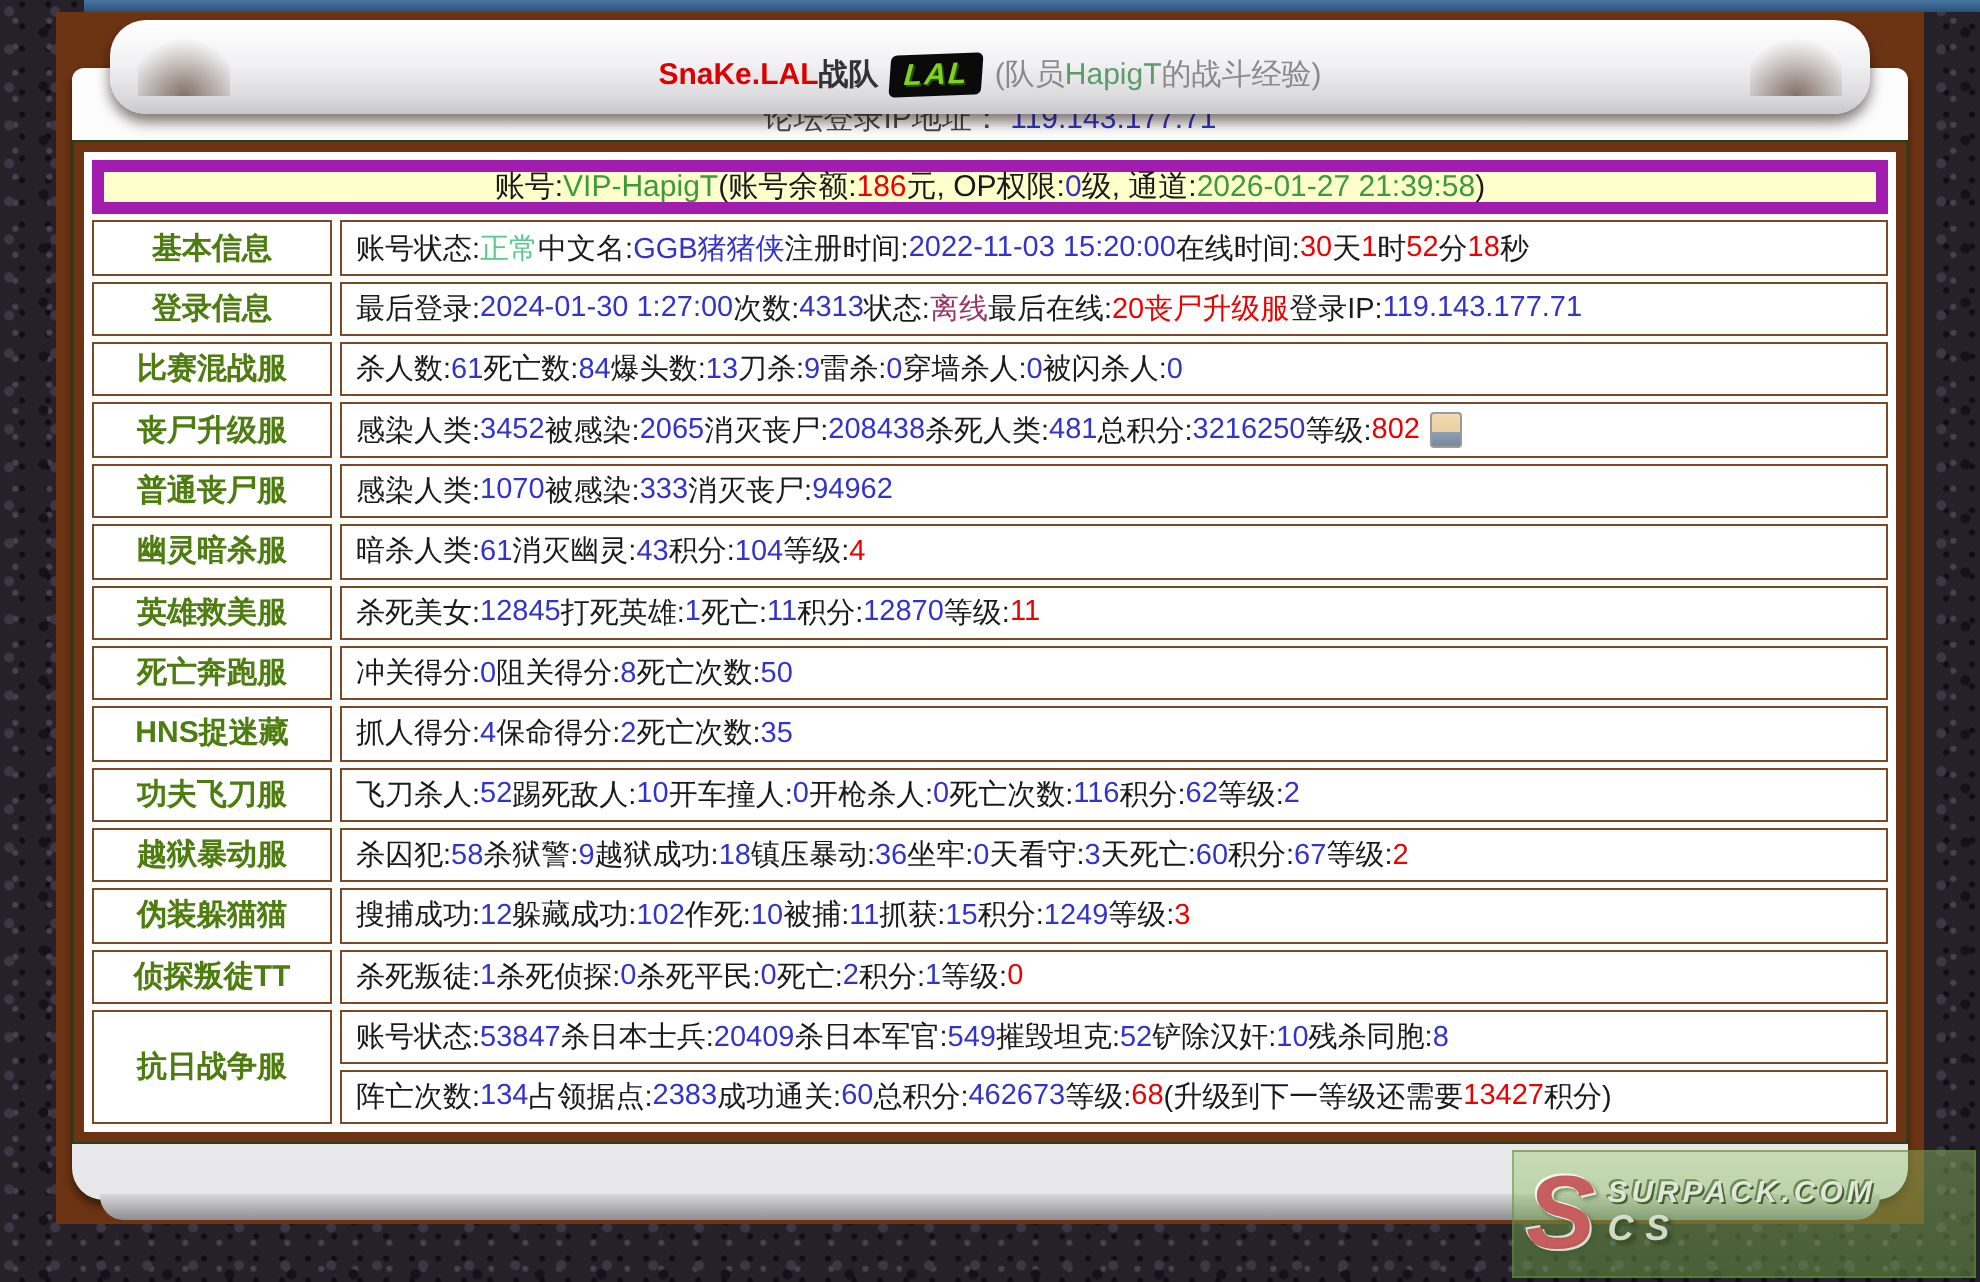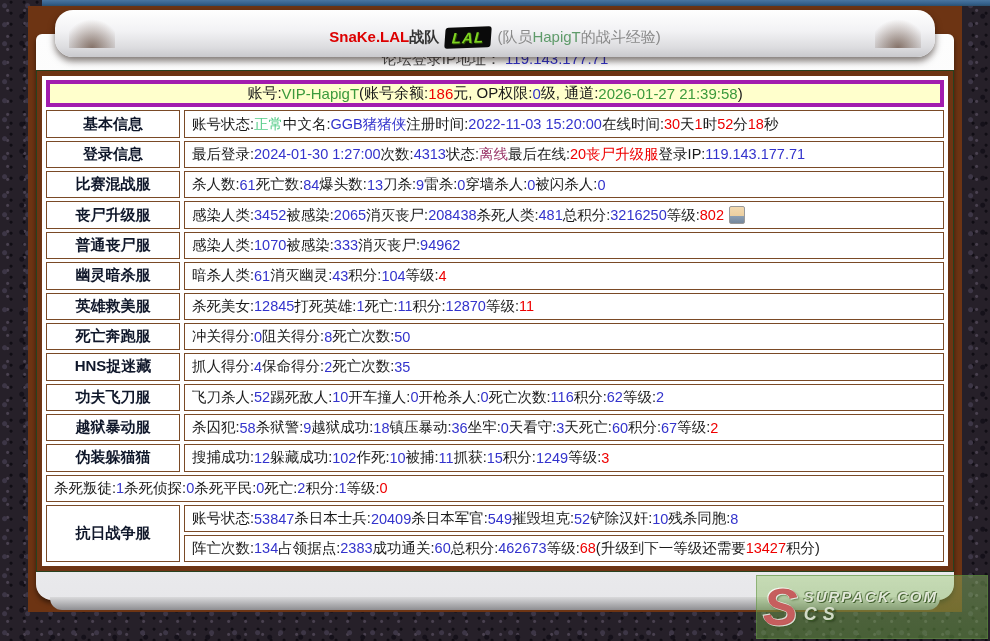--- a/index.html
+++ b/index.html
@@ -47,24 +47,24 @@
   .ip-label { color:#4a4a4a;text-align:center; }
   .ip-value { color:#3333cc; }
 
   .stats-table { position:absolute; left:0; right:0; top:36px; bottom:28px;
     border:1px solid #27411f; }
   .table-frame { width:100%; height:100%; border:5px solid #6d3413; background:#fff;
     padding:4px; display:flex; flex-direction:column; gap:3px; }
   .trow { display:flex; gap:4px; flex:1; min-height:0; }
   .trow.tall { flex:2.08; }
   .cell { border:1px solid #7a4a26; background:#fff; display:flex; align-items:center; }
-  .header-cell { flex:1; background:#ffffcc; border:4px solid #a21caf; justify-content:center;
+  .header-cell { flex:1; background:#ffffcc; border:6px solid #a21caf; justify-content:center;
     font-size:15px; }
-  .label-cell { width:134px; flex:none; justify-content:center;
-    color:#0f172a; font-weight:bold; font-size:15px; }
+  .label-cell { width:120px; flex:none; justify-content:center;
+    color:#4d7c0f; font-weight:bold; font-size:15px; }
   .content-cell { flex:1; padding:0 7px; font-size:14.5px; white-space:nowrap; overflow:hidden; }
   .content-col { flex:1; display:flex; flex-direction:column; gap:3px; }
   .content-col .content-cell { flex:1; }
 
   .c-k { color:#1a1a1a; }
   .c-b { color:#3333cc; }
   .c-r { color:#ee0000; }
   .c-g { color:#3c9a3c; }
   .c-lg { color:#55cc88; }
   .c-p { color:#993366; }
@@ -307,20 +307,21 @@
             <span class="c-b">11</span>
             <span class="c-k"> 抓获: </span>
             <span class="c-b">15</span>
             <span class="c-k"> 积分: </span>
             <span class="c-b">1249</span>
             <span class="c-k"> 等级: </span>
             <span class="c-r">3</span>
           </div>
         </div>
         <div class="trow">
+          <div class="cell label-cell">侦探叛徒TT</div>
           <div class="cell content-cell">
             <span class="c-k">杀死叛徒: </span>
             <span class="c-b">1</span>
             <span class="c-k"> 杀死侦探: </span>
             <span class="c-b">0</span>
             <span class="c-k"> 杀死平民: </span>
             <span class="c-b">0</span>
             <span class="c-k"> 死亡: </span>
             <span class="c-b">2</span>
             <span class="c-k"> 积分: </span>

